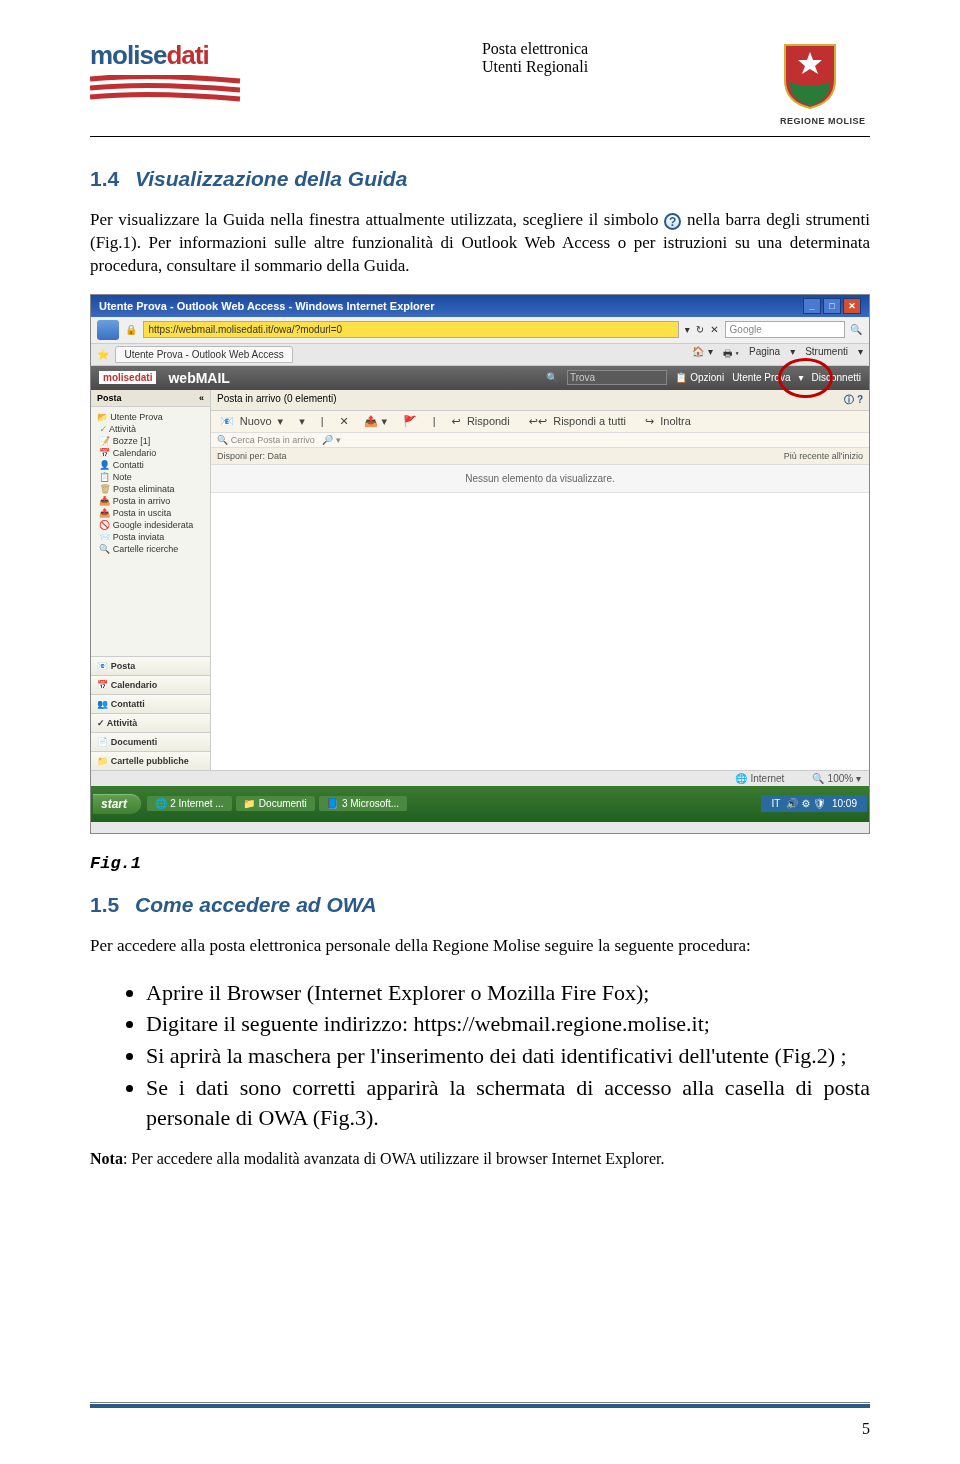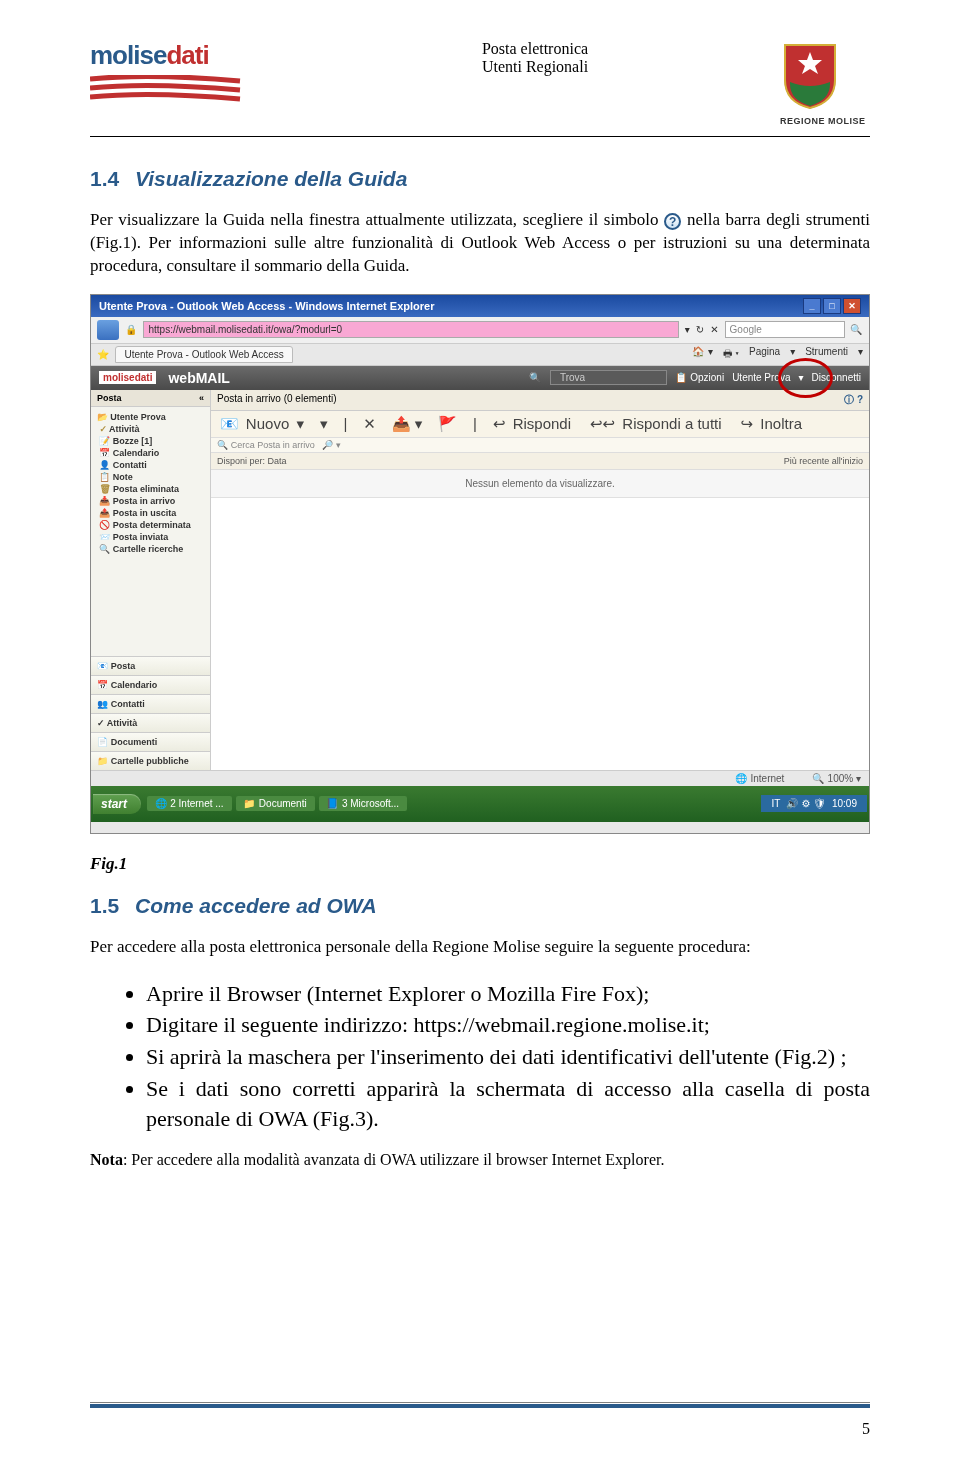--- a/index.html
+++ b/index.html
@@ -134,21 +134,21 @@
     align-items: center;
     gap: 6px;
     color: #333;
   }
   .ss-url .navbtn {
     width: 22px; height: 20px;
     background: linear-gradient(#6aa0e0,#3a70c0);
     border-radius: 3px;
   }
   .ss-url .addr {
-    flex: 1; background: #f9a8d4; border: 1px solid #aaa;
+    flex: 1; background: #fde047; border: 1px solid #aaa;
     padding: 2px 4px; font-size: 10px;
   }
   .ss-url .lock { color: #a08000; }
   .ss-url .srch {
     width: 120px; background: #fff; border: 1px solid #aaa;
     padding: 2px 4px; font-size: 10px; color: #888;
   }
   .ss-tabs {
     background: #e8e8e8;
     padding: 2px 6px;
@@ -174,21 +174,21 @@
   }
   .ss-owa-brand {
     display: flex; align-items: center; gap: 12px;
   }
   .ss-owa-right {
     display: flex; gap: 8px; align-items: center; font-size: 10px;
     position: relative;
   }
   .ss-owa-right .trova {
     background: #5a5a5a; border: 1px solid #888;
-    padding: 1px 9px; color: #ccc; width: 117px;
+    padding: 1px 2px; color: #ccc; width: 100px;
   }
   .red-circle {
     position: absolute;
     right: 28px;
     top: -12px;
     width: 55px;
     height: 40px;
     border: 3px solid #c00000;
     border-radius: 50%;
     pointer-events: none;
@@ -215,21 +215,20 @@
   }
   .ss-tree {
     flex: 1;
     padding: 4px 2px;
     overflow: hidden;
   }
   .ss-tree div {
     padding: 1px 4px;
     white-space: nowrap;
     color: #333;
-    font-weight: bold;
   }
   .ss-tree .ic { color: #b09040; margin-right: 2px; }
   .ss-navbot div {
     padding: 4px 6px;
     border-top: 1px solid #ccc;
     background: linear-gradient(#fafaf4,#ecece0);
     font-weight: bold;
     color: #333;
   }
   .ss-main {
@@ -246,21 +245,21 @@
   }
   .ss-main-hdr .help { color: #2a5a8a; font-weight: bold; }
   .ss-toolbar {
     background: #f8f4e8;
     padding: 3px 6px;
     border-bottom: 1px solid #ddd;
     display: flex;
     gap: 10px;
     align-items: center;
     color: #444;
-    font-size: 15px;
+    font-size: 11px;
   }
   .ss-toolbar span { padding: 1px 3px; }
   .ss-search {
     background: #faf8f0;
     padding: 2px 6px;
     border-bottom: 1px solid #ddd;
     font-size: 9px;
     color: #888;
   }
   .ss-sort {
@@ -333,21 +332,21 @@
     padding: 3px 10px;
     font-size: 10px;
     display: flex;
     gap: 6px;
     align-items: center;
   }
   .fig-label {
     font-weight: bold;
     font-size: 17px;
     margin-bottom: 20px;
-    font-family: Liberation Serif, serif;
+    font-family: Liberation Mono, monospace;
     font-style: italic;
   }
   ul.bullets {
     list-style: disc;
     padding-left: 56px;
     font-size: 22px;
     line-height: 1.35;
   }
   ul.bullets li {
     margin-bottom: 2px;
@@ -474,21 +473,21 @@
         <div class="ss-tree">
           <div><span class="ic">📂</span><span>Utente Prova</span></div>
           <div>&nbsp;<span class="ic">✓</span><span>Attività</span></div>
           <div>&nbsp;<span class="ic">📝</span><span>Bozze [1]</span></div>
           <div>&nbsp;<span class="ic">📅</span><span>Calendario</span></div>
           <div>&nbsp;<span class="ic">👤</span><span>Contatti</span></div>
           <div>&nbsp;<span class="ic">📋</span><span>Note</span></div>
           <div>&nbsp;<span class="ic">🗑</span><span>Posta eliminata</span></div>
           <div>&nbsp;<span class="ic">📥</span><span>Posta in arrivo</span></div>
           <div>&nbsp;<span class="ic">📤</span><span>Posta in uscita</span></div>
-          <div>&nbsp;<span class="ic">🚫</span><span>Posta determinata</span></div>
+          <div>&nbsp;<span class="ic">🚫</span><span>Google indesiderata</span></div>
           <div>&nbsp;<span class="ic">📨</span><span>Posta inviata</span></div>
           <div>&nbsp;<span class="ic">🔍</span><span>Cartelle ricerche</span></div>
         </div>
         <div class="ss-navbot">
           <div>📧 <span>Posta</span></div>
           <div>📅 <span>Calendario</span></div>
           <div>👥 <span>Contatti</span></div>
           <div>✓ <span>Attività</span></div>
           <div>📄 <span>Documenti</span></div>
           <div>📁 <span>Cartelle pubbliche</span></div>

